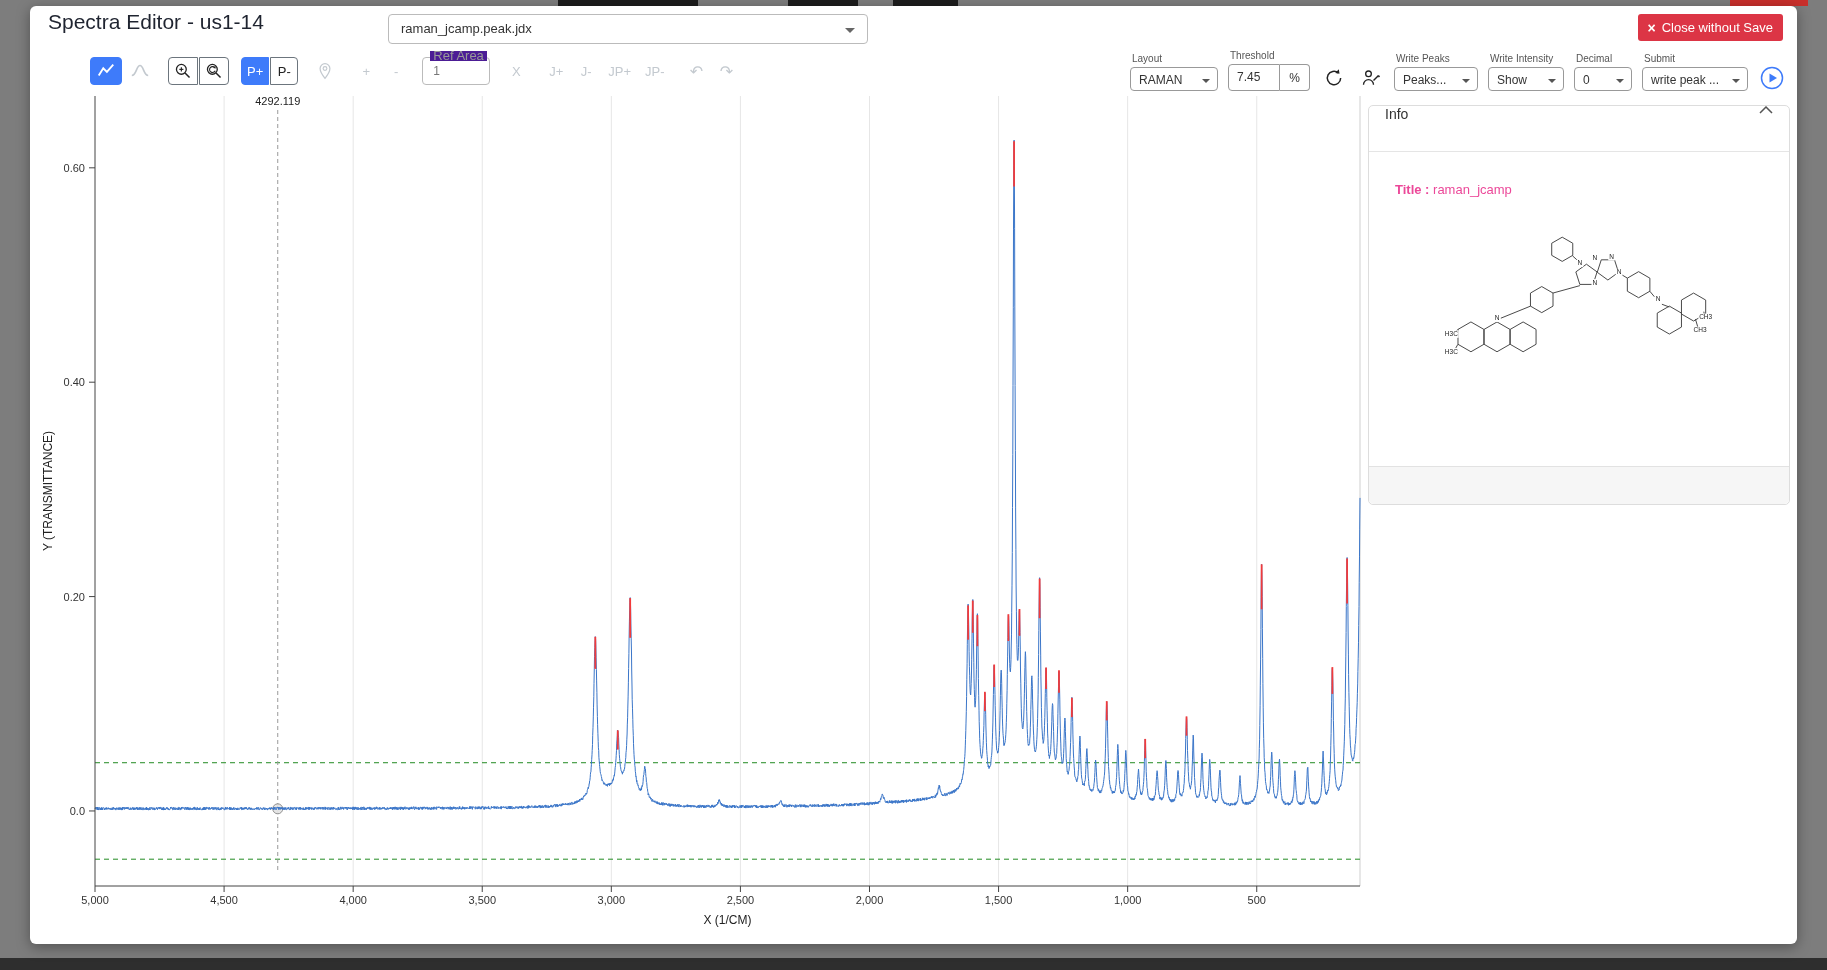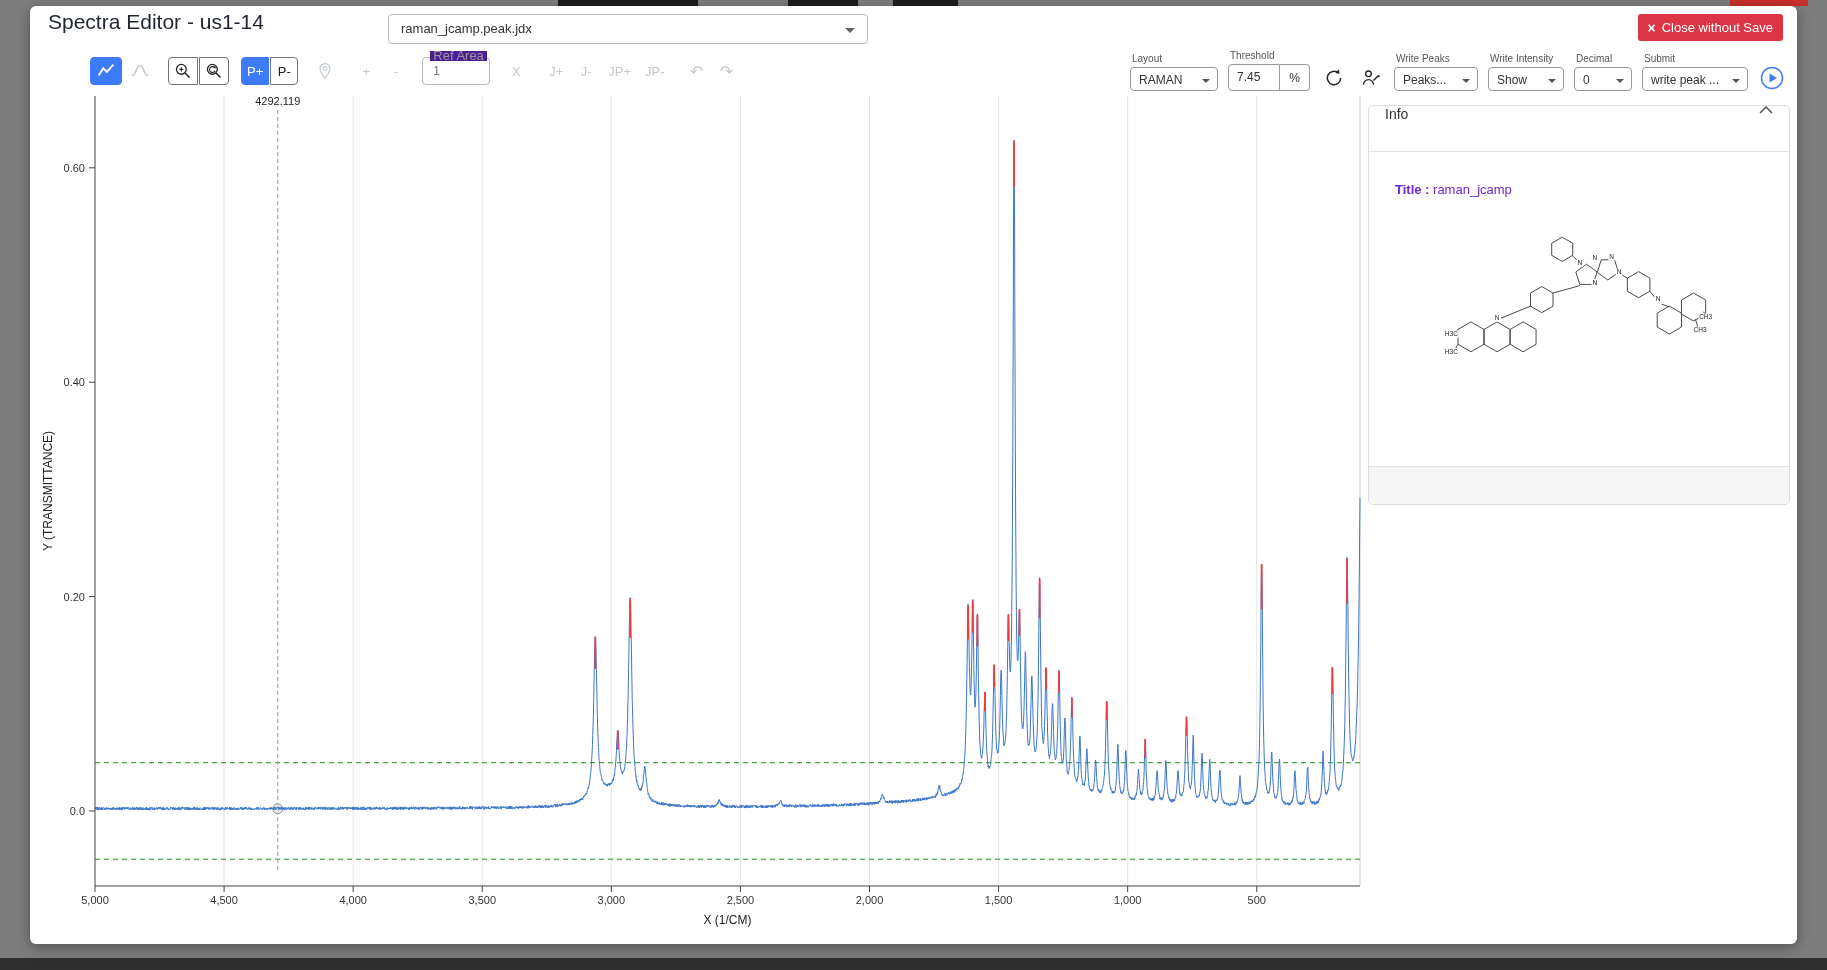--- a/index.html
+++ b/index.html
@@ -46,21 +46,21 @@
   .tunit { width:30px; height:27px; border:1px solid #999; border-left:none; border-radius:0 4px 4px 0;
     font-size:12px; color:#333; display:flex; align-items:center; justify-content:center; background:#fff; }
   .iconbtn { width:27px; height:27px; display:flex; align-items:center; justify-content:center;
     background:none; border:none; cursor:pointer; padding:0; }
   .ghost-glyph { font-size:16px; color:#c3c9cf; }
   #spectrum-svg { position:absolute; left:8px; top:84px; width:1330px; height:845px; }
   .info-card { position:absolute; left:1338px; top:99px; width:422px; height:400px; border:1px solid #ddd;
     border-radius:5px; background:#fff; }
   .info-header { height:46px; display:flex; align-items:flex-start; justify-content:space-between;
     padding:0 16px; border-bottom:1px solid #e5e5e5; font-size:14px; color:#333; cursor:pointer; }
-  .info-body { padding:30px 26px 0 26px; font-size:13px; color:#6d28d9; }
+  .info-body { padding:30px 26px 0 26px; font-size:13px; color:#ec4899; }
   .info-title b { font-weight:bold; }
   .mol-wrap { display:flex; justify-content:center; margin-top:26px; }
   .info-footer { position:absolute; left:0; right:0; bottom:0; height:38px; background:#f6f6f6;
     border-top:1px solid #e2e2e2; border-radius:0 0 5px 5px; }
 </style>
 </head>
 <body>
 
 <div class="bgblock" style="left:558px;width:140px;"></div>
 <div class="bgblock" style="left:788px;width:70px;"></div>

